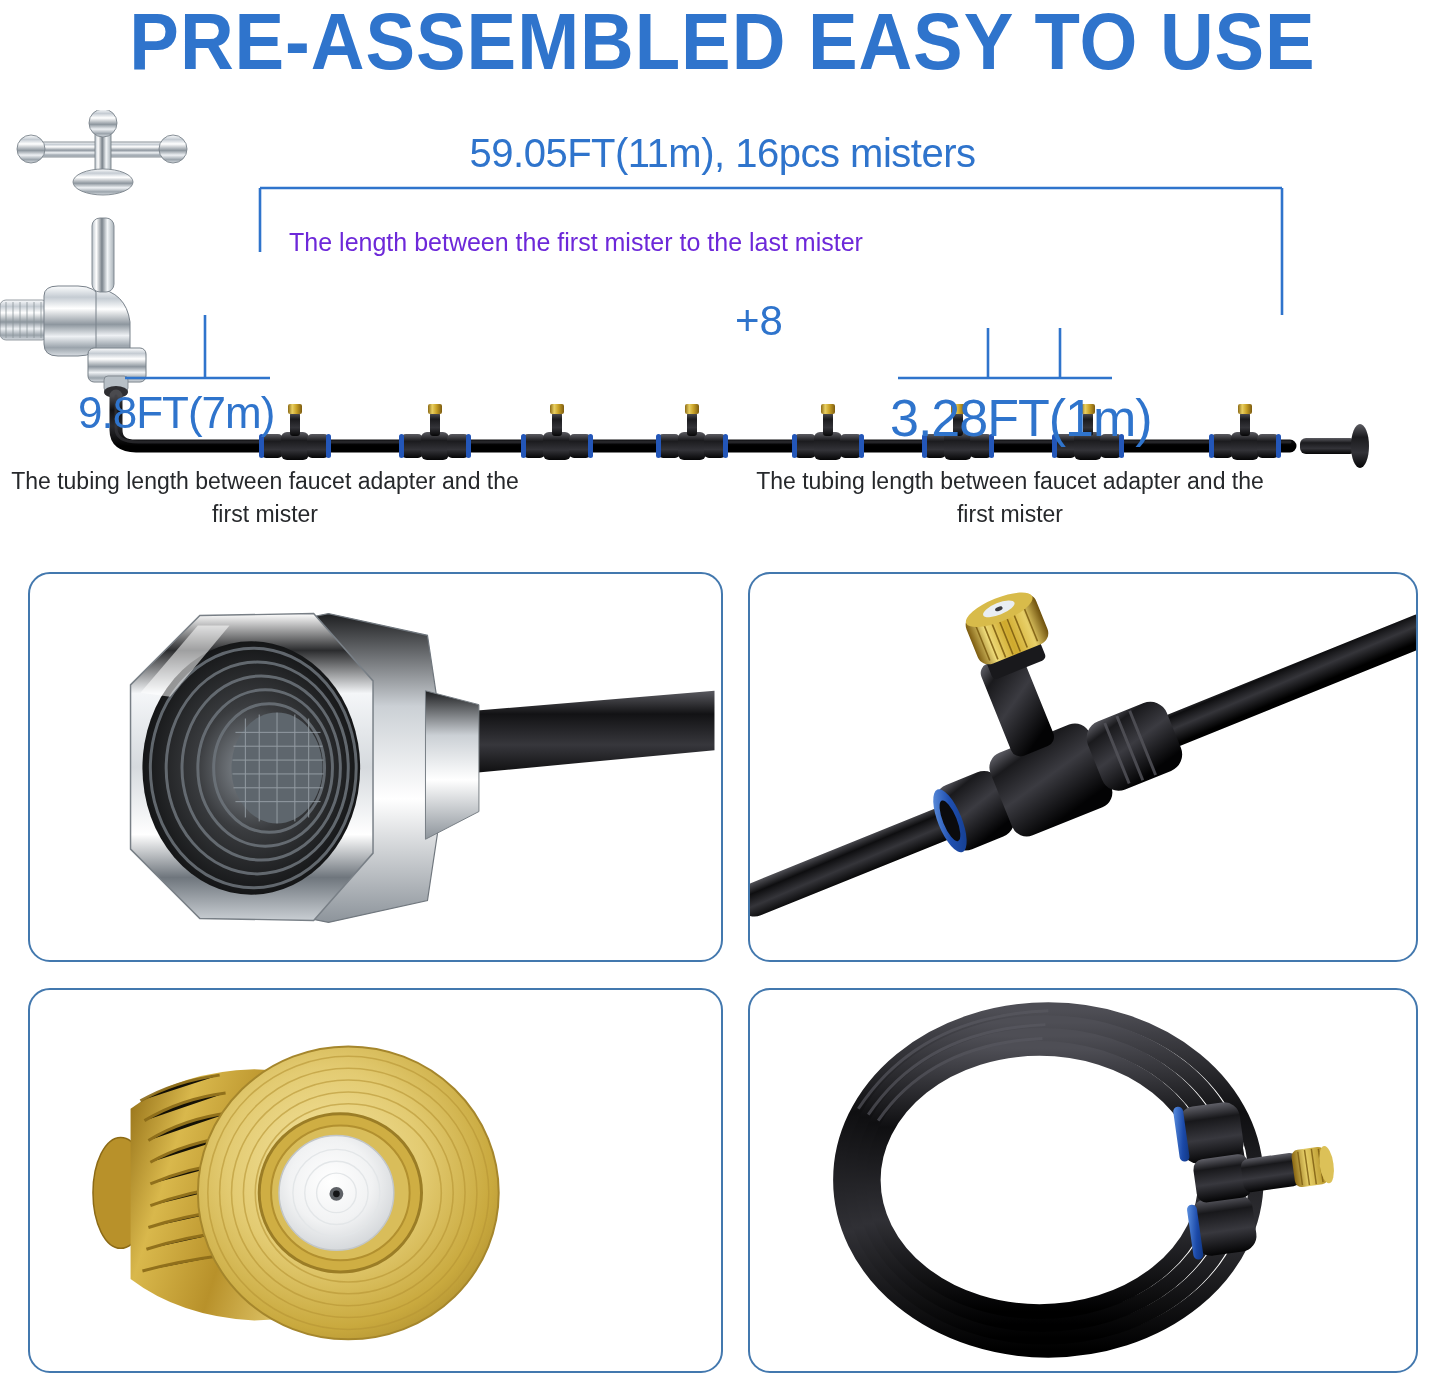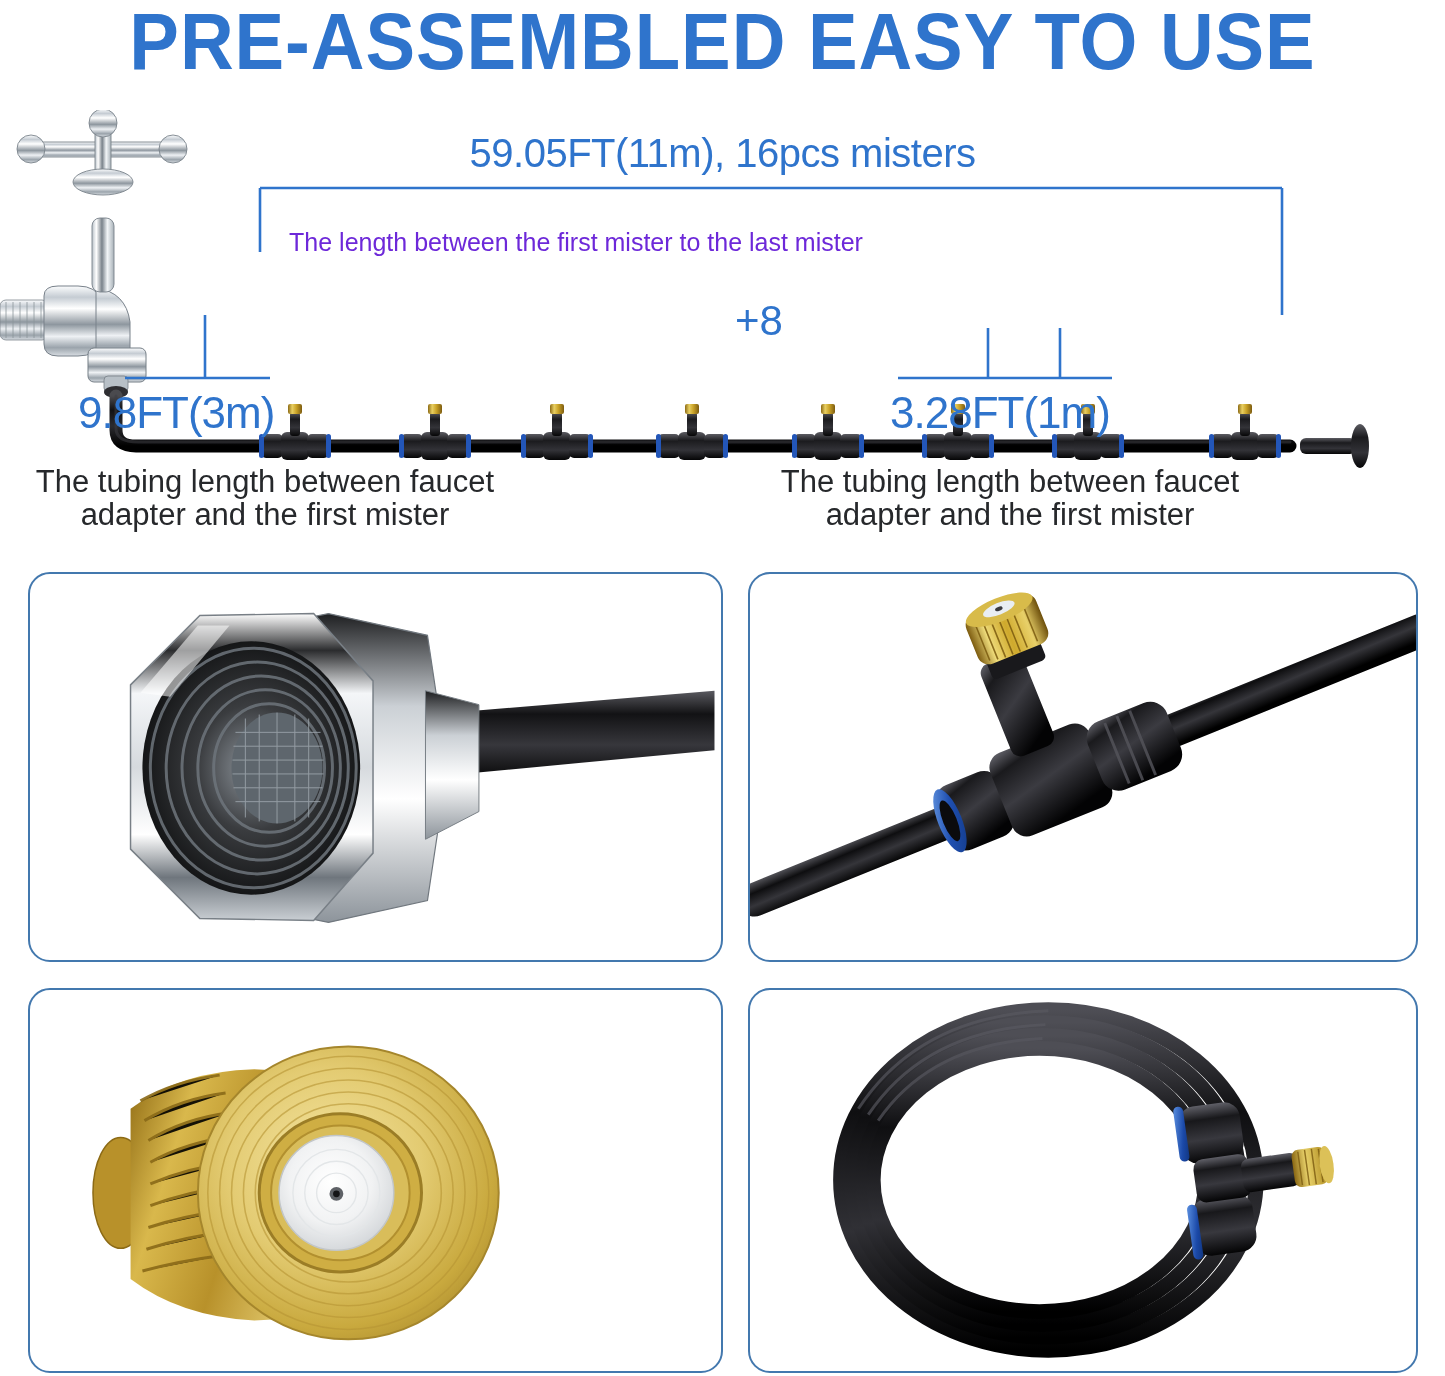--- a/index.html
+++ b/index.html
@@ -59,21 +59,21 @@
   }
   #label-left {
     top: 278px;
     left: 78px;
     font-size: 44px;
     letter-spacing: -1px;
   }
   #label-right {
     top: 278px;
     left: 890px;
-    font-size: 44px;
+    font-size: 52px;
     letter-spacing: -1px;
   }
   #label-plus8 {
     top: 187px;
     left: 735px;
     font-size: 42px;
     font-weight: normal;
   }
 
   #bracket-caption {
@@ -84,21 +84,21 @@
     text-align: center;
     color: #6d28d9;
     font-size: 25px;
     font-family: "Liberation Sans", sans-serif;
     white-space: nowrap;
   }
 
   .sub-caption {
     position: absolute;
     color: #26282b;
-    font-size: 31px;
+    font-size: 23px;
     line-height: 33px;
     text-align: center;
     font-family: "Liberation Sans", sans-serif;
     width: 520px;
   }
   #caption-left  { top: 355px; left: 5px; }
   #caption-right { top: 355px; left: 750px; }
 
   
   .panel {
@@ -295,21 +295,21 @@
       <line x1="898" y1="268" x2="1112" y2="268"></line>
       <line x1="988" y1="268" x2="988" y2="218"></line>
       <line x1="1060" y1="268" x2="1060" y2="218"></line>
     </g>
   </svg>
 
   <div class="dim-label" id="label-total">59.05FT(11m), 16pcs misters</div>
 
   <div id="bracket-caption">The length between the first mister to the last mister</div>
 
-  <div class="dim-label" id="label-left">9.8FT(3m)</div>
+  <div class="dim-label" id="label-left">9.8FT(7m)</div>
 
   <div class="dim-label" id="label-right">3.28FT(1m)</div>
 
   <div class="dim-label" id="label-plus8">+8</div>
 
   <div class="sub-caption" id="caption-left">The tubing length between faucet adapter and the first mister</div>
 
   <div class="sub-caption" id="caption-right">The tubing length between faucet adapter and the first mister</div>
 </div>
 

